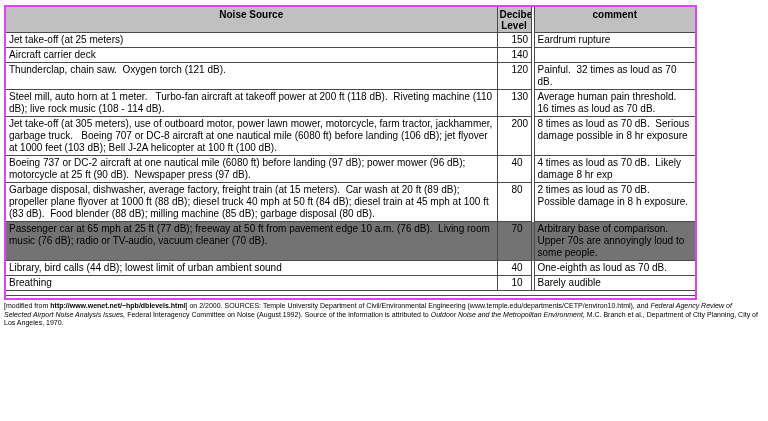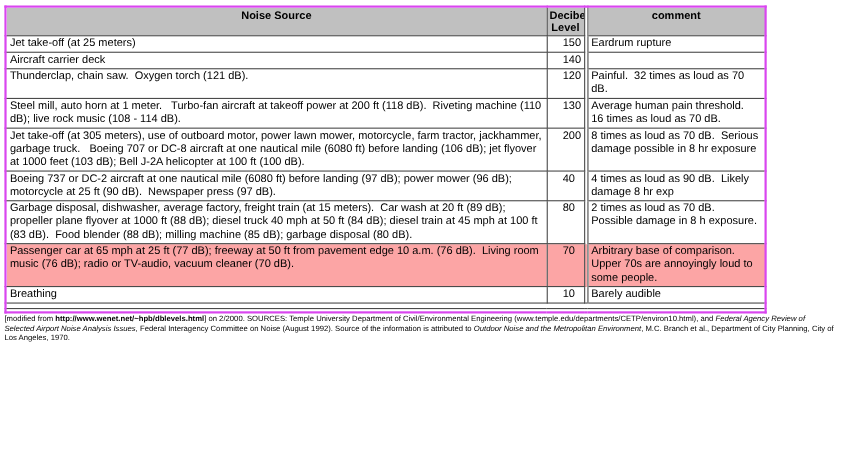--- a/index.html
+++ b/index.html
@@ -40,21 +40,21 @@
     line-height: 12px;
     background: #ffffff;
   }
   td.db { text-align: center; padding: 1px 14px; }
   th.sp, td.sp {
     border-top: none;
     border-bottom: none;
     background: #ffffff;
     padding: 0;
   }
-  tr.hl td, tr.hl td.sp { background: #fca5a5; }
+  tr.hl td, tr.hl td.sp { background: #737373; }
   tr.er1 td { height: 4px; padding: 0; }
   tr.er2 td { height: 2px; padding: 0; }
   .footnote {
     margin: 2px 0 0 0;
     width: 756px;
     font-size: 7px;
     line-height: 8.5px;
     color: #000;
   }
   .footnote .b { font-weight: bold; }
@@ -109,33 +109,39 @@
         <tr>
       <td class="src">Jet take-off (at 305 meters), use of outboard motor, power lawn mower, motorcycle, farm tractor, jackhammer, garbage truck.   Boeing 707 or DC-8 aircraft at one nautical mile (6080 ft) before landing (106 dB); jet flyover at 1000 feet (103 dB); Bell J-2A helicopter at 100 ft (100 dB).</td>
       <td class="db">200</td>
       <td class="sp"></td>
       <td class="cmt">8 times as loud as 70 dB.  Serious damage possible in 8 hr exposure</td>
     </tr>
         <tr>
       <td class="src">Boeing 737 or DC-2 aircraft at one nautical mile (6080 ft) before landing (97 dB); power mower (96 dB); motorcycle at 25 ft (90 dB).  Newspaper press (97 dB).</td>
       <td class="db">40</td>
       <td class="sp"></td>
-      <td class="cmt">4 times as loud as 90 dB.  Likely damage 8 hr exp</td>
+      <td class="cmt">4 times as loud as 70 dB.  Likely damage 8 hr exp</td>
     </tr>
         <tr>
       <td class="src">Garbage disposal, dishwasher, average factory, freight train (at 15 meters).  Car wash at 20 ft (89 dB); propeller plane flyover at 1000 ft (88 dB); diesel truck 40 mph at 50 ft (84 dB); diesel train at 45 mph at 100 ft (83 dB).  Food blender (88 dB); milling machine (85 dB); garbage disposal (80 dB).</td>
       <td class="db">80</td>
       <td class="sp"></td>
       <td class="cmt">2 times as loud as 70 dB.  Possible damage in 8 h exposure.</td>
     </tr>
         <tr class="hl">
       <td class="src">Passenger car at 65 mph at 25 ft (77 dB); freeway at 50 ft from pavement edge 10 a.m. (76 dB).  Living room music (76 dB); radio or TV-audio, vacuum cleaner (70 dB).</td>
       <td class="db">70</td>
       <td class="sp"></td>
       <td class="cmt">Arbitrary base of comparison.  Upper 70s are annoyingly loud to some people.</td>
+    </tr>
+        <tr>
+      <td class="src">Library, bird calls (44 dB); lowest limit of urban ambient sound</td>
+      <td class="db">40</td>
+      <td class="sp"></td>
+      <td class="cmt">One-eighth as loud as 70 dB.</td>
     </tr>
         <tr>
       <td class="src">Breathing</td>
       <td class="db">10</td>
       <td class="sp"></td>
       <td class="cmt">Barely audible</td>
     </tr>
       </tbody>
     <tbody>
       <tr class="er1">

